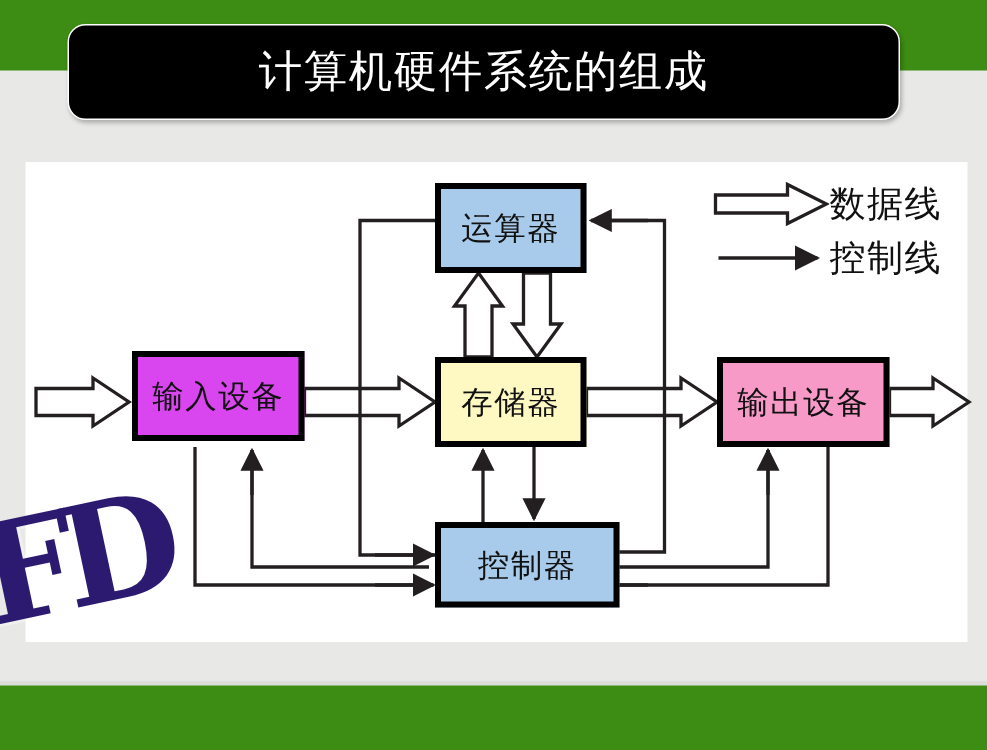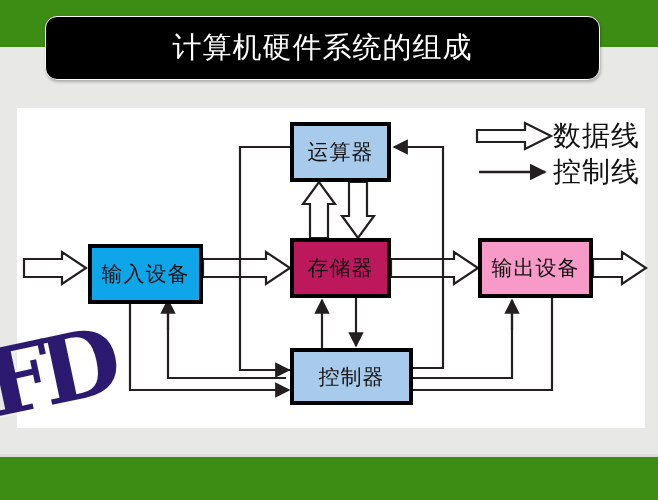--- a/index.html
+++ b/index.html
@@ -89,44 +89,44 @@
     border: 4px solid #000000;
     display: flex;
     align-items: center;
     justify-content: center;
     font-size: 21px;
     color: #111111;
     letter-spacing: 1px;
     white-space: nowrap;
   }
   .node-alu   { left: 290px; top: 122px; width: 101px; height: 60px; background: #a9cbeb; }
-  .node-mem   { left: 290px; top: 238px; width: 101px; height: 60px; background: #be185d; }
+  .node-mem   { left: 290px; top: 238px; width: 101px; height: 60px; background: #fef9c3; }
   .node-ctrl  { left: 290px; top: 348px; width: 123px; height: 57px; background: #a9cbeb; }
-  .node-in    { left: 88px;  top: 244px; width: 115px; height: 60px; background: #0ea5e9; }
+  .node-in    { left: 88px;  top: 234px; width: 115px; height: 60px; background: #d946ef; }
   .node-out   { left: 478px; top: 238px; width: 115px; height: 60px; background: #f79ac8; }
 
   
   .legend {
     position: absolute;
     left: 475px; top: 118px;
     width: 170px;
   }
   .legend-row {
     display: flex;
     align-items: center;
     height: 36px;
   }
   .legend-glyph {
     width: 78px;
     height: 30px;
     flex: 0 0 78px;
     position: relative;
   }
   .legend-label {
-    font-size: 28px;
+    font-size: 24px;
     color: #111111;
     letter-spacing: 1px;
     white-space: nowrap;
   }
 </style>
 </head>
 <body>
 
 <div id="stage">
 

